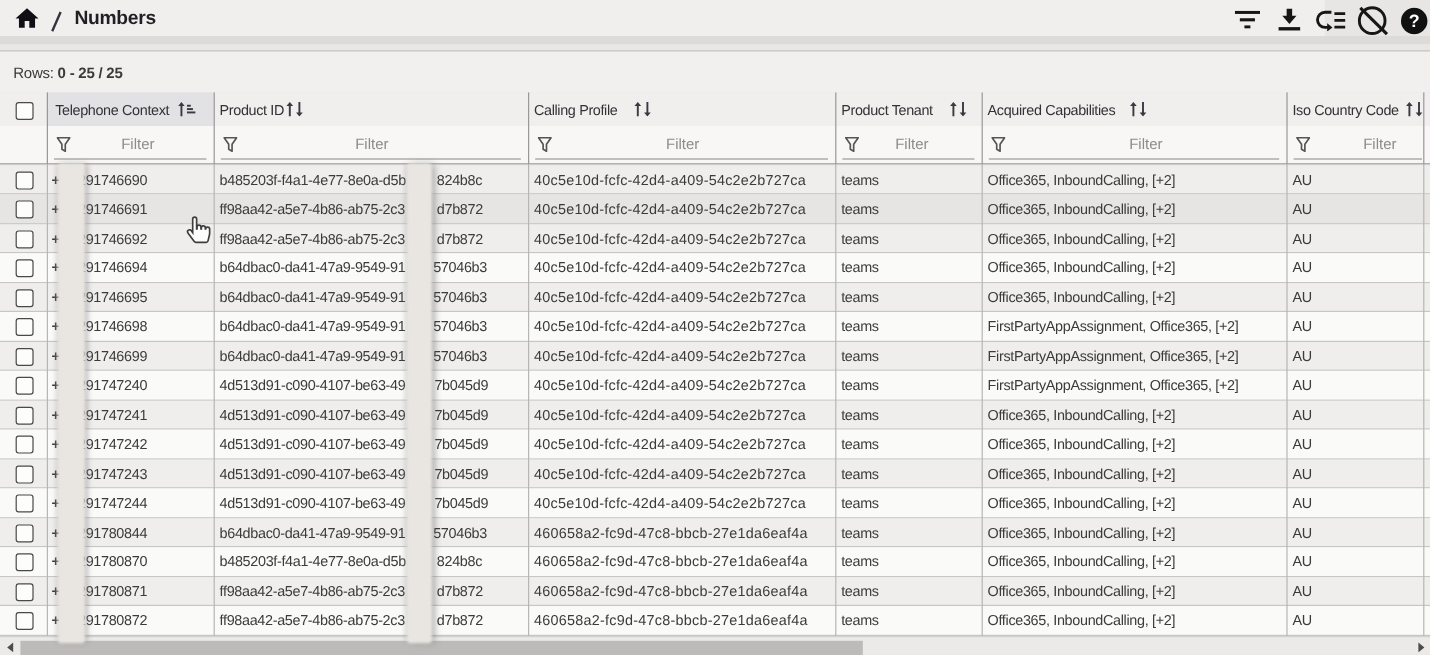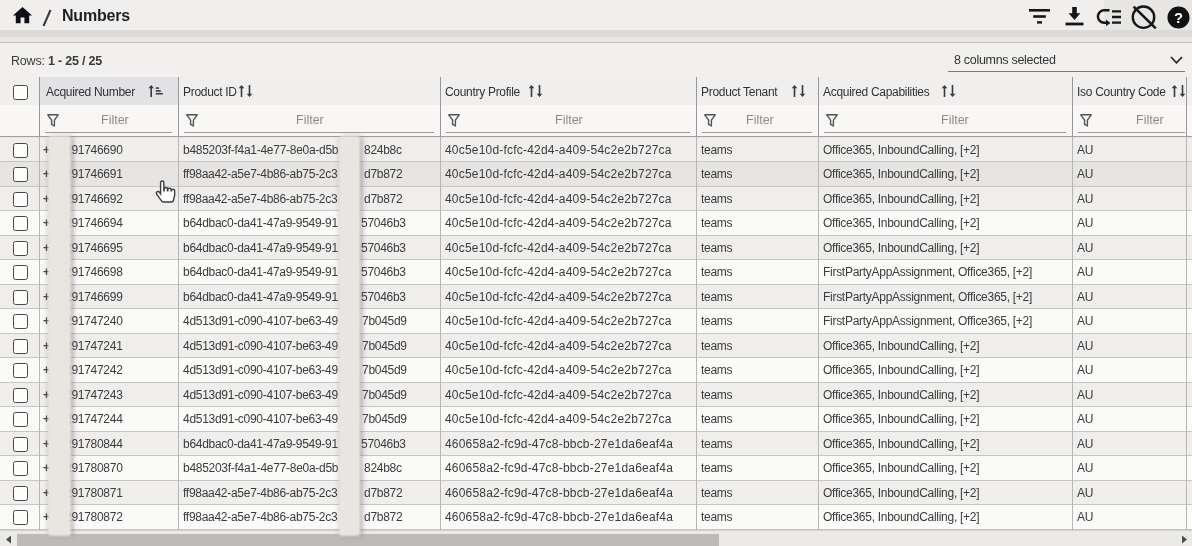--- a/index.html
+++ b/index.html
@@ -75,48 +75,42 @@
     </svg>
   <svg class="abs" style="left:1167px;top:6px" width="23" height="23" viewBox="0 0 24 24">
       <circle cx="12" cy="12" r="11.5" fill="#111"></circle>
       <text x="12" y="17.5" font-family="Liberation Sans" font-size="15.5" font-weight="bold" fill="#fff" text-anchor="middle">?</text>
     </svg>
 </div>
 <div id="band1"></div>
 <div id="band2"></div>
 <div id="pborder"></div>
 <div id="rowsbar">
-  <div id="rowslabel">Rows: <b>1 - 25 / 25</b></div>
-  <div id="ddl">
-      <span>8 columns selected</span>
-    <svg class="abs" style="left:222px;top:8px" width="13" height="8" viewBox="0 0 13 8">
-        <path d="M1 1 6.5 6.8 12 1" fill="none" stroke="#2e2e2e" stroke-width="1.8"></path>
-      </svg>
-  </div>
+  <div id="rowslabel">Rows: <b>0 - 25 / 25</b></div>
 </div>
 <div id="hdr">
   <span class="cb abs" style="left:13px;top:8px"></span>
   <div id="hdrtel"></div>
-  <span class="hlabel" style="left:46px">Acquired Number</span>
+  <span class="hlabel" style="left:46px">Telephone Context</span>
   <svg class="abs" style="left:148px;top:8px" width="17" height="12" viewBox="0 0 17 12">
       <g fill="#3a3a42">
         <path d="M3.2 0 5.9 3.3 H4 V12 H2.4 V3.3 H0.5z"></path>
         <rect x="7.8" y="2.3" width="3.2" height="1.6"></rect>
         <rect x="7.8" y="5.1" width="5" height="1.6"></rect>
         <rect x="7.8" y="7.9" width="7" height="1.6"></rect>
       </g>
     </svg>
   <span class="hlabel" style="left:183px">Product ID</span>
   <svg class="abs" style="left:238px;top:8px" width="15" height="12" viewBox="0 0 15 12">
       <g fill="#3a3a42">
         <path d="M3.5 0 6.3 3.3 H4.3 V12 H2.7 V3.3 H0.7z"></path>
         <path d="M11.5 12 8.7 8.7 H10.7 V0 h1.6 V8.7 H14.3z"></path>
       </g>
     </svg>
-  <span class="hlabel" style="left:445px">Country Profile</span>
+  <span class="hlabel" style="left:445px">Calling Profile</span>
   <svg class="abs" style="left:528px;top:8px" width="15" height="12" viewBox="0 0 15 12">
       <g fill="#3a3a42">
         <path d="M3.5 0 6.3 3.3 H4.3 V12 H2.7 V3.3 H0.7z"></path>
         <path d="M11.5 12 8.7 8.7 H10.7 V0 h1.6 V8.7 H14.3z"></path>
       </g>
     </svg>
   <span class="hlabel" style="left:701px">Product Tenant</span>
   <svg class="abs" style="left:791px;top:8px" width="15" height="12" viewBox="0 0 15 12">
       <g fill="#3a3a42">
         <path d="M3.5 0 6.3 3.3 H4.3 V12 H2.7 V3.3 H0.7z"></path>

